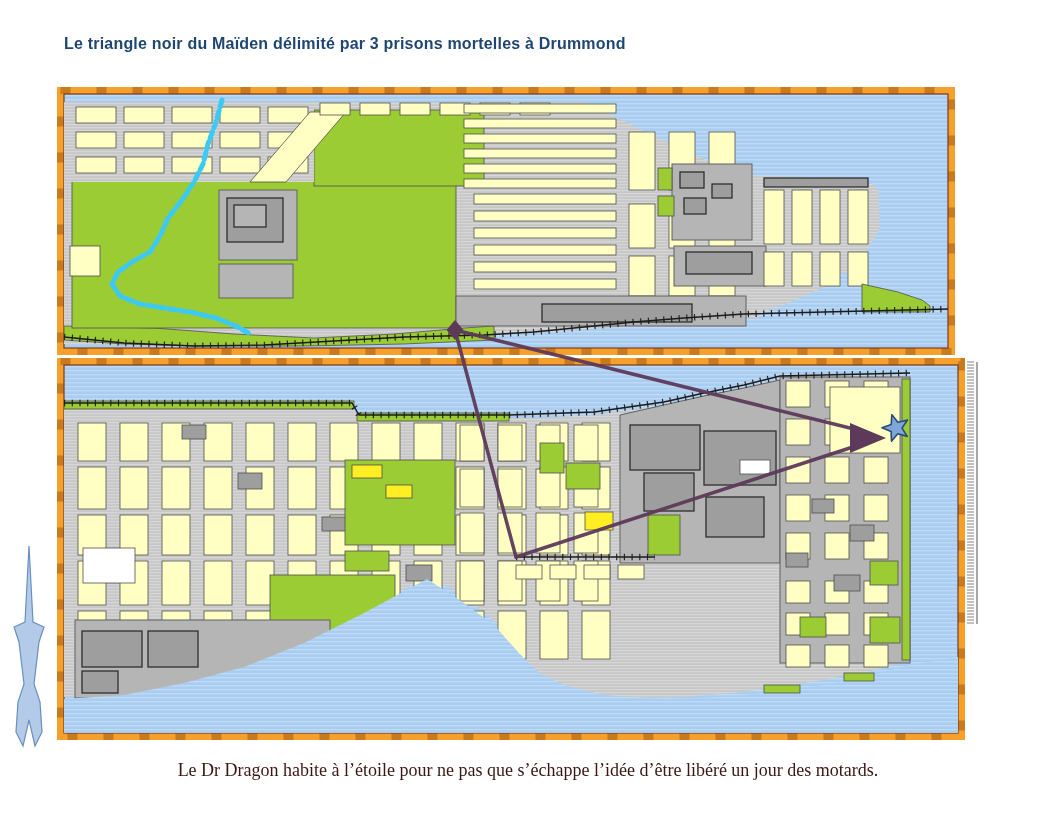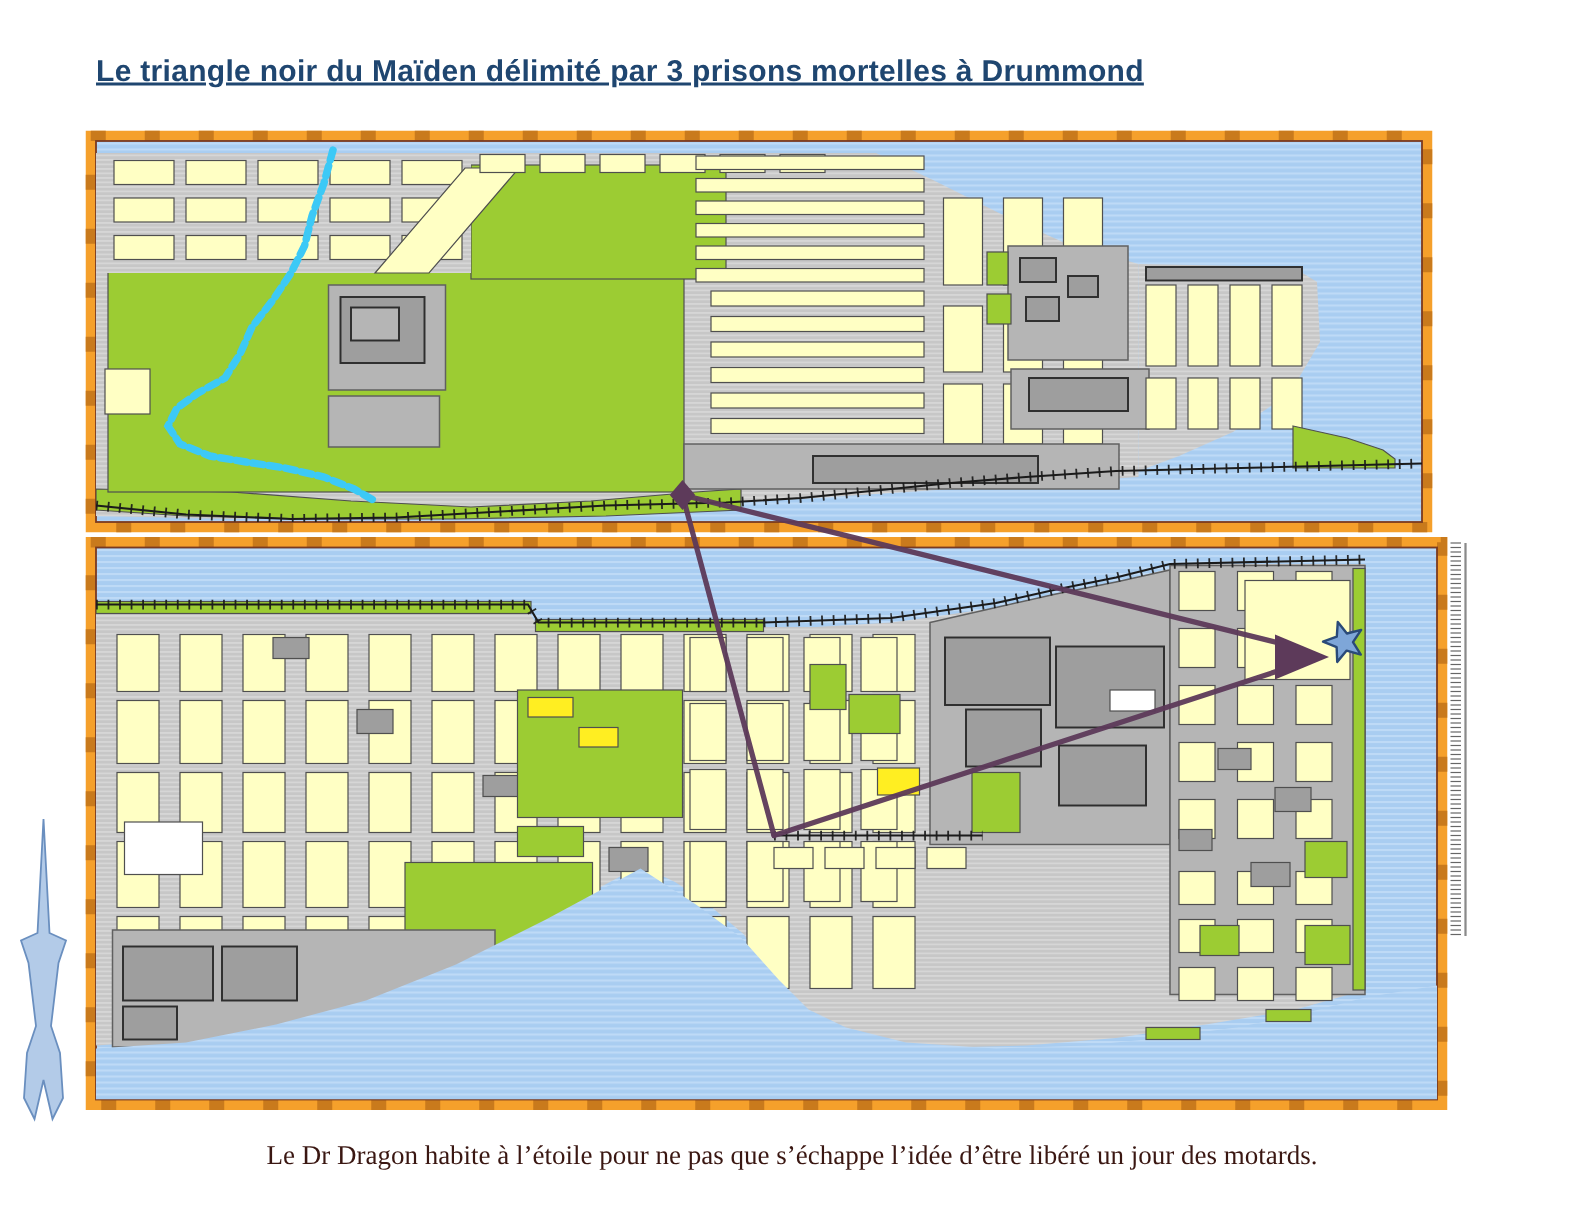--- a/index.html
+++ b/index.html
@@ -1,19 +1,19 @@
 <!DOCTYPE html>
 <html><head>
 <meta charset="utf-8">
 <style>
   html,body{margin:0;padding:0;background:#ffffff;}
   .page{position:relative;width:1056px;height:816px;background:#ffffff;overflow:hidden;
         font-family:"Liberation Sans", sans-serif;}
-  .doc-title{position:absolute;left:64px;top:24px;font-size:20px;font-weight:bold;
-             letter-spacing:0.2px;text-decoration:underline;white-space:nowrap;}
+  .doc-title{position:absolute;left:64px;top:24px;font-size:16px;font-weight:bold;
+             letter-spacing:0.2px;white-space:nowrap;}
   .doc-caption{position:absolute;left:0;top:760px;width:1056px;text-align:center;
                font-family:"Liberation Serif", serif;font-size:18px;white-space:nowrap;}
   svg{position:absolute;display:block;}
   .overlay{pointer-events:none;}
 </style>
 </head>
 <body>
 
 <div class="page">
   <h1 class="doc-title" style="color: rgb(31, 70, 112);">Le triangle noir du Maïden délimité par 3 prisons mortelles à Drummond</h1>

